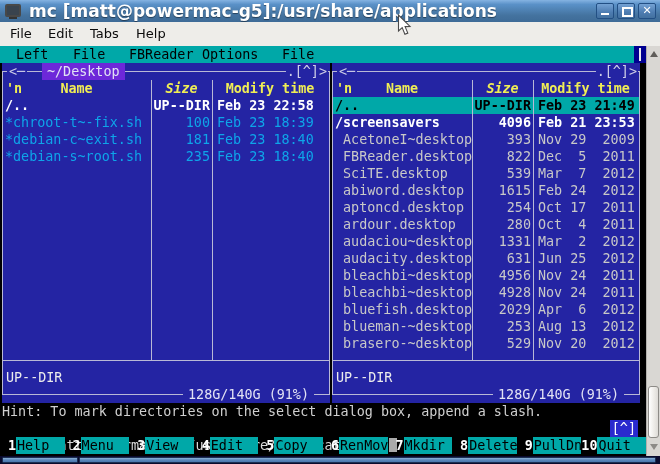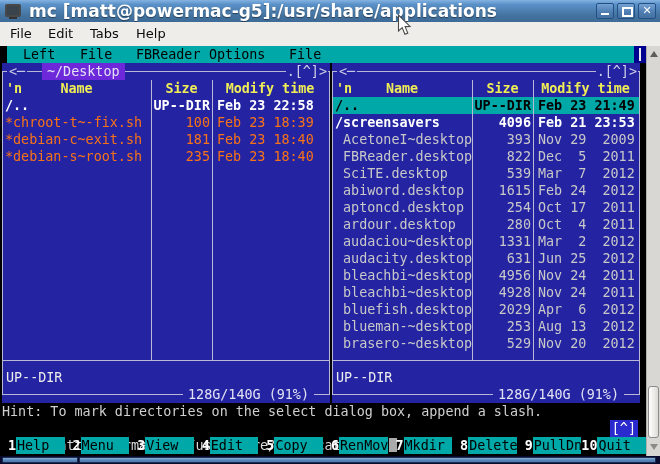--- a/index.html
+++ b/index.html
@@ -25,21 +25,21 @@
 
   
   .menubar{position:absolute;top:22px;left:0;right:0;height:24px;background:#eeede9;
            font-size:13px;color:#0b0b0b;}
   .menubar span{position:absolute;top:0;line-height:24px;}
 
   
   .term{position:absolute;top:46px;left:0;width:646px;height:418px;background:#000;
         font-family:"DejaVu Sans Mono",monospace;font-size:13.4px;line-height:17px;white-space:pre;}
 
-  .mcmenu{position:absolute;top:0;left:7px;width:634px;height:17px;background:#00a8a8;color:#000;}
+  .mcmenu{position:absolute;top:0;left:0;width:634px;height:17px;background:#00a8a8;color:#000;}
   .mcmenu span{position:absolute;top:0;}
   .mcmenu-tail{position:absolute;top:0;left:634px;width:12px;height:17px;background:#000090;}
   .mcmenu-tick{position:absolute;top:2px;left:639px;width:2px;height:13px;background:#ececec;}
 
   
   .panel{position:absolute;top:17px;height:340px;background:#2424a3;}
   .panel.pl{left:2px;width:328px;--c1:149px;--c2:61px;}
   .panel.pr{left:332px;width:308px;--c1:140px;--c2:61px;}
   .line{position:absolute;background:#b9b9d6;z-index:1;}
   .l-top{left:0;right:0;top:8px;height:1px;}
@@ -54,30 +54,30 @@
            color:#cfcfe8;padding:0 2px;}
   .p-title{position:absolute;top:0;height:17px;z-index:2;}
   .pl .p-title{left:40px;background:#6d28d9;color:#e2e2f4;padding:0 5px;}
   .pr .p-title{left:20px;background:#cfccc6;color:#000;padding:0 6px;}
   .p-corner{position:absolute;top:0;right:2px;height:17px;z-index:2;background:#2424a3;
             color:#cfcfe8;padding:0 1px;}
 
   .p-head span{position:absolute;top:17px;height:17px;color:#f0ee54;font-weight:bold;}
   .h-sort{left:4px;z-index:2;}
   .h-name{left:0;width:var(--c1);text-align:center;}
-  .h-size{left:var(--c1);width:var(--c2);text-align:center;}
+  .h-size{left:var(--c1);width:var(--c2);text-align:center;font-style:italic;}
   .h-time{left:calc(var(--c1) + var(--c2));width:calc(100% - var(--c1) - var(--c2) - 2px);text-align:center;}
 
   .p-body{position:absolute;left:1px;right:1px;top:34px;height:255px;overflow:hidden;z-index:2;}
   .prow{display:flex;height:17px;}
   .c-name{flex:0 0 calc(var(--c1) - 1px);padding-left:2px;overflow:hidden;}
   .c-size{flex:0 0 var(--c2);text-align:right;padding-right:4px;box-sizing:border-box;}
   .c-time{flex:1;padding-left:3px;overflow:hidden;}
   .t-updir,.t-dir{color:#ffffff;font-weight:bold;}
-  .t-exec{color:#f97316;}
+  .t-exec{color:#0ea5e9;}
   .t-file{color:#c8c8c8;}
   .prow.sel{background:#00a8a8;color:#000;}
 
   .p-mini{position:absolute;left:4px;top:306px;height:17px;color:#ececec;z-index:2;}
   .p-usage{position:absolute;top:323px;right:16px;height:17px;z-index:2;background:#2424a3;
            color:#e2e2f4;padding:0 5px;}
 
   
   .hint{position:absolute;top:357px;left:2px;height:17px;color:#cfcfcf;}
   .cmd{position:absolute;top:374px;left:2px;right:0;height:17px;color:#dadada;}

